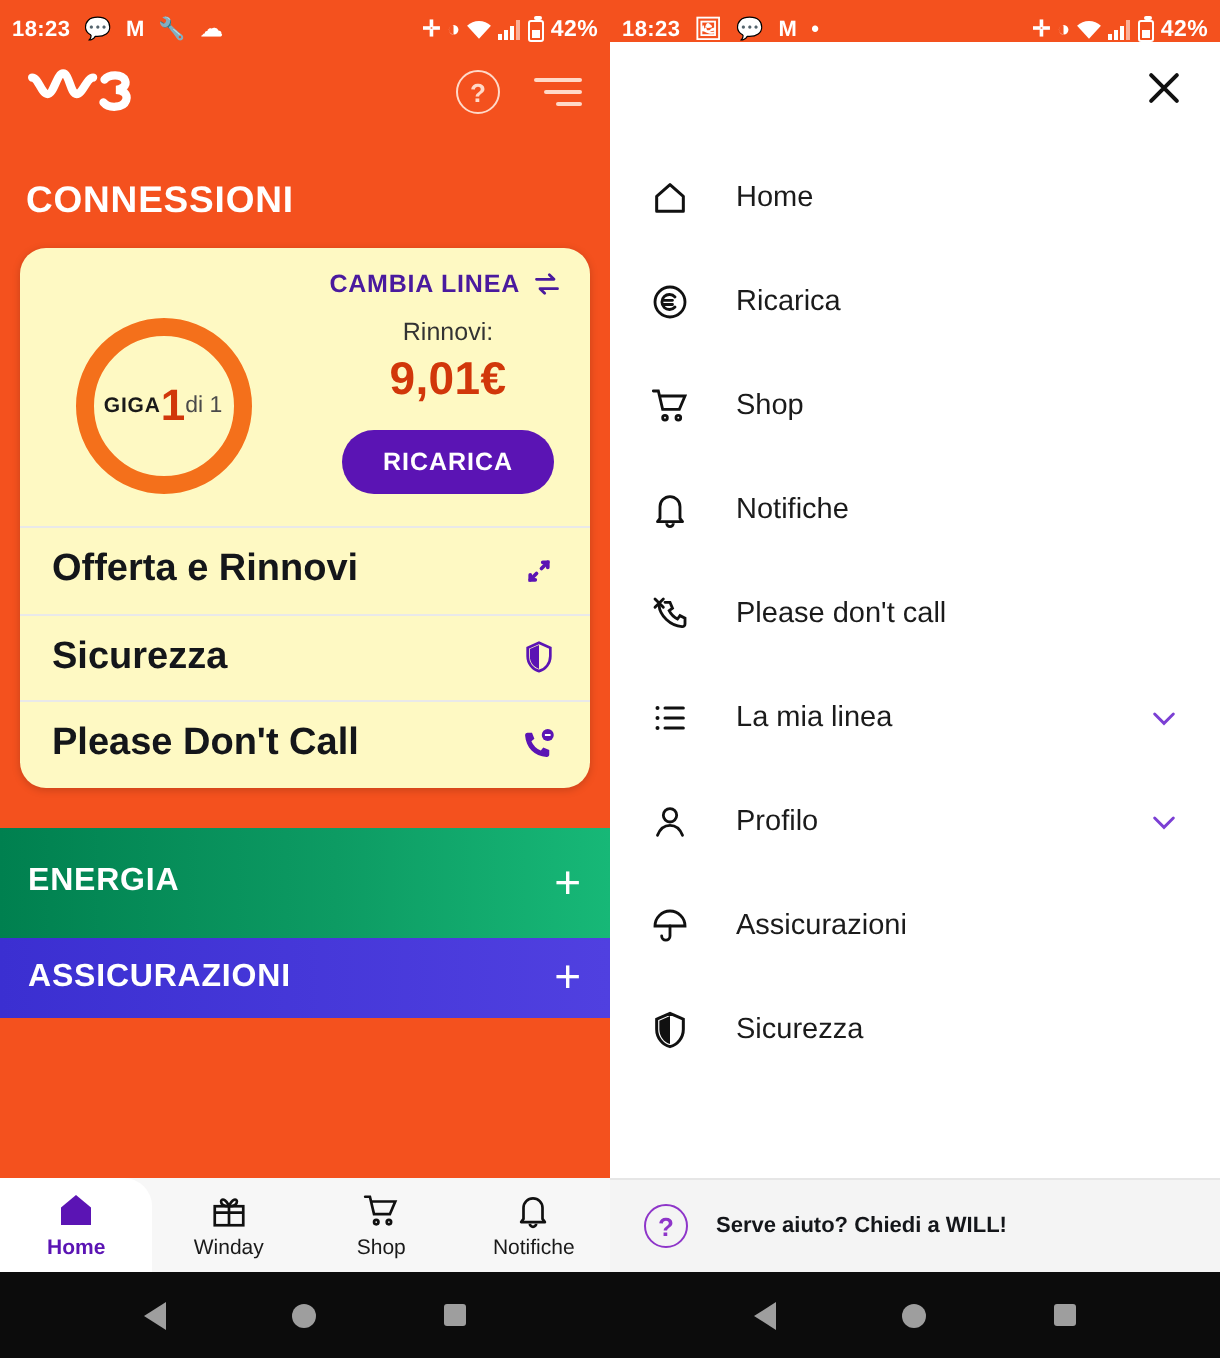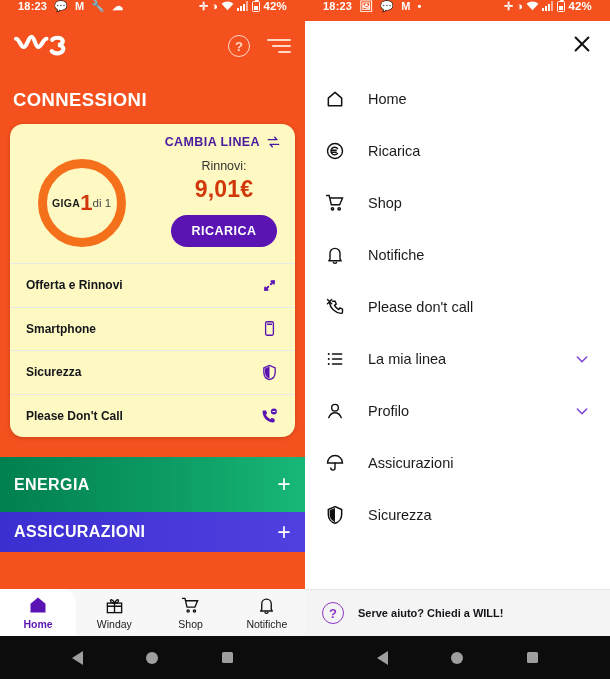--- a/index.html
+++ b/index.html
@@ -7,22 +7,22 @@
     font-family:"Liberation Sans", sans-serif; }
 
   .screen { position:relative; width:610px; height:679px; }
 
   
   .pane { position:absolute; top:0; width:305px; height:636px; overflow:hidden; }
   .pane-left  { left:0;   background:#f4511e; }
   .pane-right { left:305px; background:#ffffff; }
 
   
-  .statusbar { height:21px; display:flex; align-items:flex-start;
-    padding:0 18px; color:#ffffff; font-size:11px; font-weight:bold;
+  .statusbar { height:21px; display:flex; align-items:flex-end;
+    padding:0 6px; color:#ffffff; font-size:11px; font-weight:bold;
     letter-spacing:.2px; }
   .sb-left  { display:flex; align-items:center; gap:7px; }
   .sb-right { display:flex; align-items:center; gap:3px; margin-left:auto; }
   .sb-ico { display:inline-block; line-height:1; font-size:11px; }
   .sb-pct { font-size:11.5px; font-weight:bold; }
   .sb-bat { width:8px; height:11px; border:1.4px solid #fff; border-radius:1.5px;
     position:relative; display:inline-block; }
   .sb-bat::before{ content:""; position:absolute; left:1px; right:1px; bottom:1px;
     height:42%; background:#fff; }
   .sb-bat::after{ content:""; position:absolute; top:-3px; left:2px; width:4px;
@@ -71,21 +71,21 @@
   .credit-col { flex:1; display:flex; flex-direction:column; align-items:center; }
   .credit-lbl { font-size:12.5px; color:#333; }
   .credit-val { font-size:23px; font-weight:bold; color:#d1370a; margin-top:3px;
     letter-spacing:.2px; }
   .btn-ricarica { margin-top:12px; background:#5b14b4; color:#fff;
     font-size:12.5px; font-weight:bold; letter-spacing:.5px;
     padding:9px 20px; border-radius:20px; border:none; }
 
   .card-row { display:flex; align-items:center; height:43.5px;
     border-top:1px solid #e9e9e9; padding:0 16px; }
-  .card-row-label { font-size:12px; font-weight:bold; color:#14161a; }
+  .card-row-label { font-size:19px; font-weight:bold; color:#14161a; }
   .card-row-ic { margin-left:auto; width:20px; height:20px; color:#5b14b4;
     display:flex; align-items:center; justify-content:center; }
 
   
   .banner { display:flex; align-items:center; padding:0 14px; color:#fff;
     font-size:16px; font-weight:bold; letter-spacing:.4px; }
   .banner .plus { margin-left:auto; font-size:23px; font-weight:300; line-height:1; }
   .b-energia { height:55px; margin-top:20px;
     background:linear-gradient(90deg,#00804f 0%,#0d9b63 55%,#17b877 100%); }
   .b-assic { height:40px; background:linear-gradient(90deg,#3b2fd1 0%,#5040e0 100%); }
@@ -209,29 +209,20 @@
       <div class="card-row">
         <span class="card-row-label">Offerta e Rinnovi</span>
         <span class="card-row-ic">
           <svg viewBox="0 0 24 24" width="15" height="15" fill="none" stroke="#5b14b4" stroke-width="3" stroke-linecap="round">
             <path d="M15 5h4v4M9 19H5v-4"></path>
               <path d="M19 5l-5 5M5 19l5-5"></path>
           </svg>
         </span>
       </div>
       <div class="card-row">
-        <span class="card-row-label">Smartphone</span>
-        <span class="card-row-ic">
-          <svg viewBox="0 0 24 24" width="17" height="17" fill="none" stroke="#5b14b4" stroke-width="1.9">
-            <rect x="6.5" y="2.5" width="11" height="19" rx="2"></rect>
-              <path d="M8.5 6h7"></path>
-          </svg>
-        </span>
-      </div>
-      <div class="card-row">
         <span class="card-row-label">Sicurezza</span>
         <span class="card-row-ic">
           <svg viewBox="0 0 24 24" width="17" height="17">
             <path d="M12 2 4 5.5v6c0 5 3.4 9.3 8 10.5 4.6-1.2 8-5.5 8-10.5v-6z" fill="none" stroke="#5b14b4" stroke-width="1.9"></path>
             <path d="M12 3.5 5.5 6.4v5.1c0 4.2 2.8 7.8 6.5 8.9z" fill="#5b14b4"></path>
           </svg>
         </span>
       </div>
       <div class="card-row">
         <span class="card-row-label">Please Don't Call</span>

